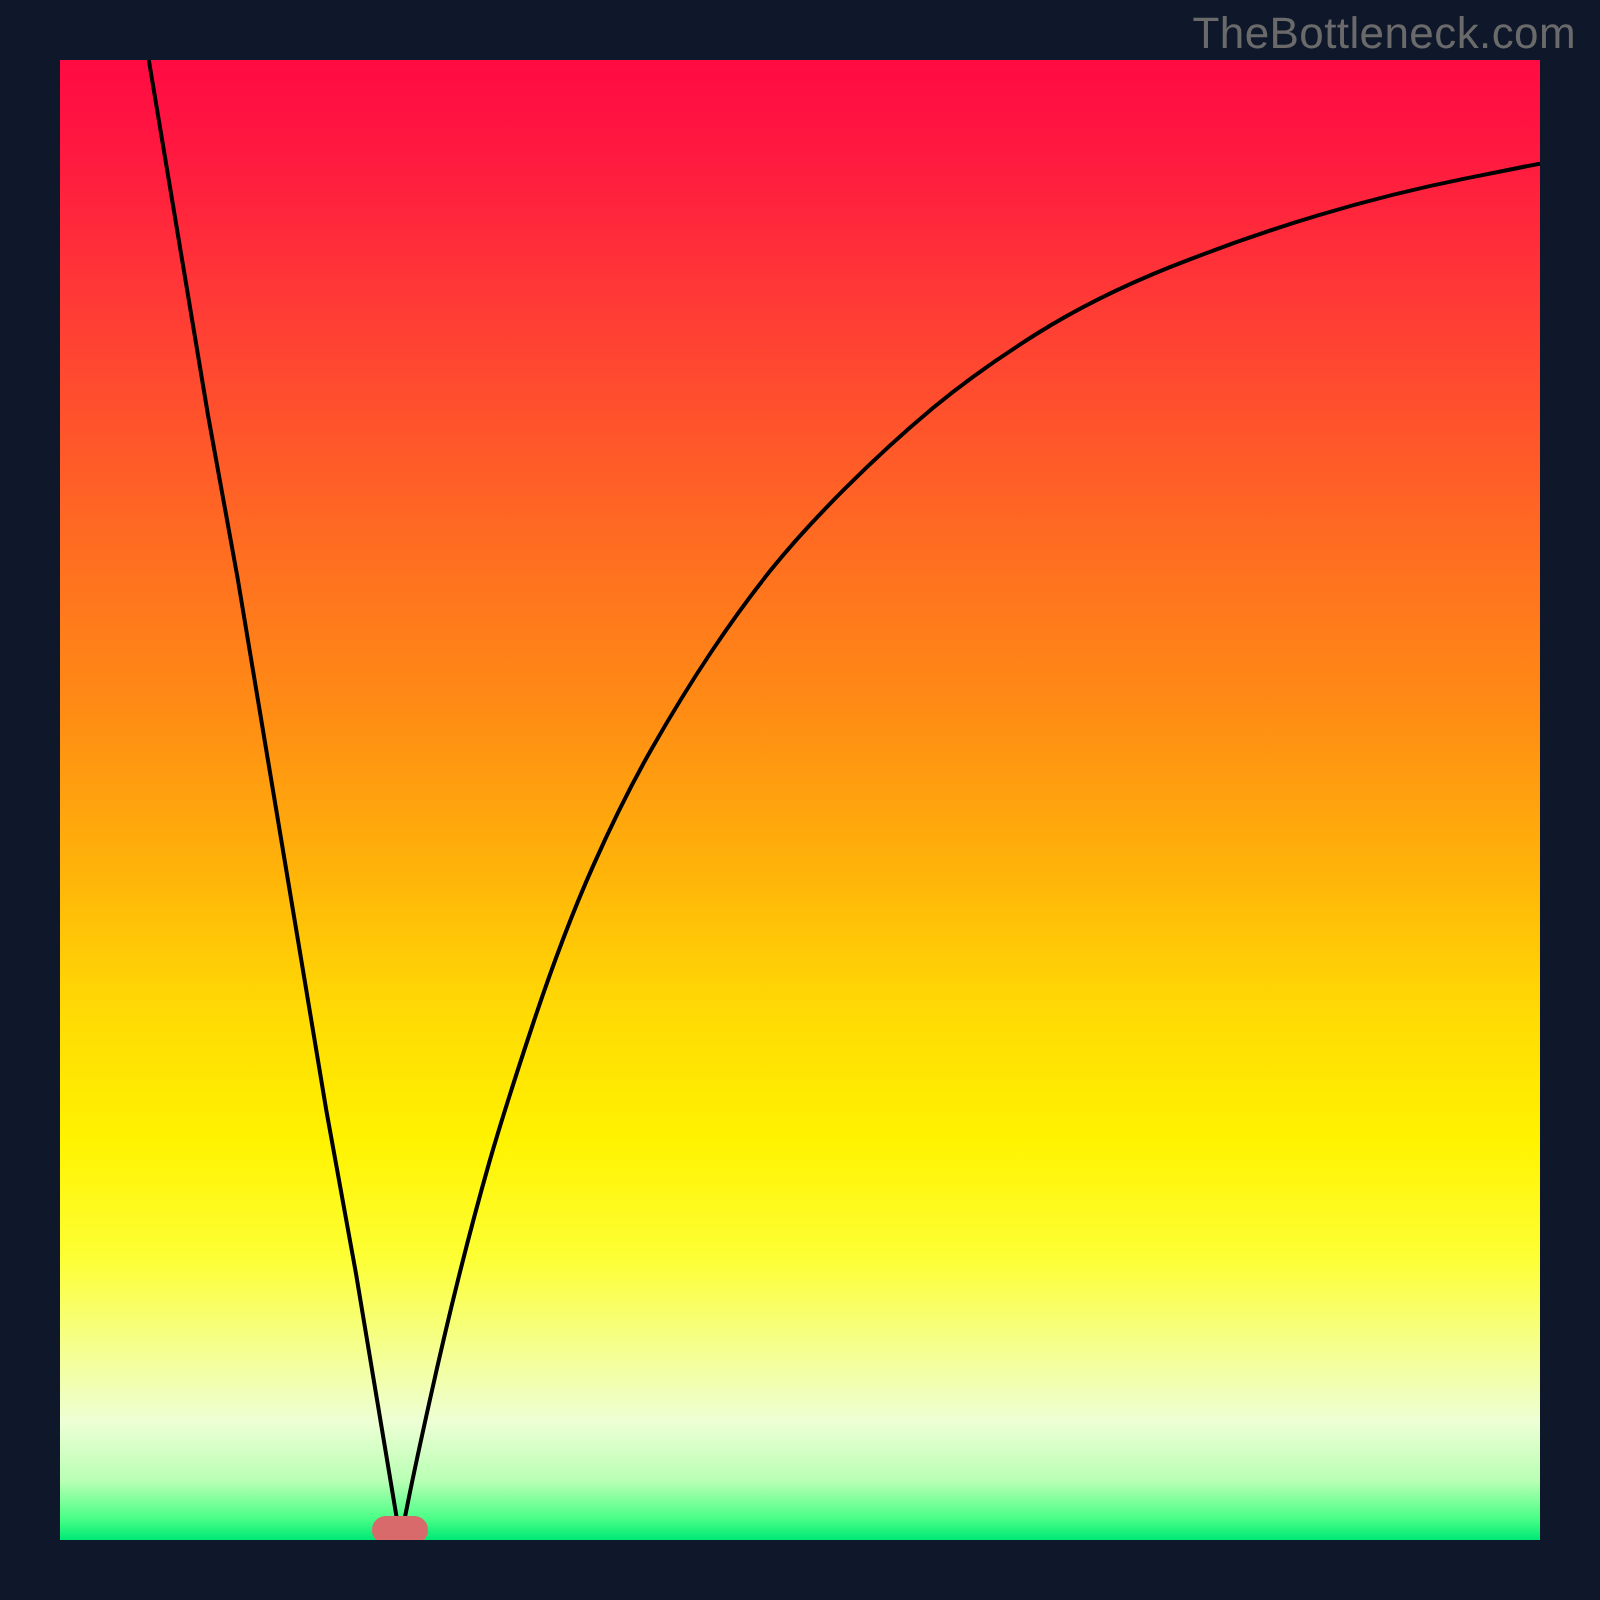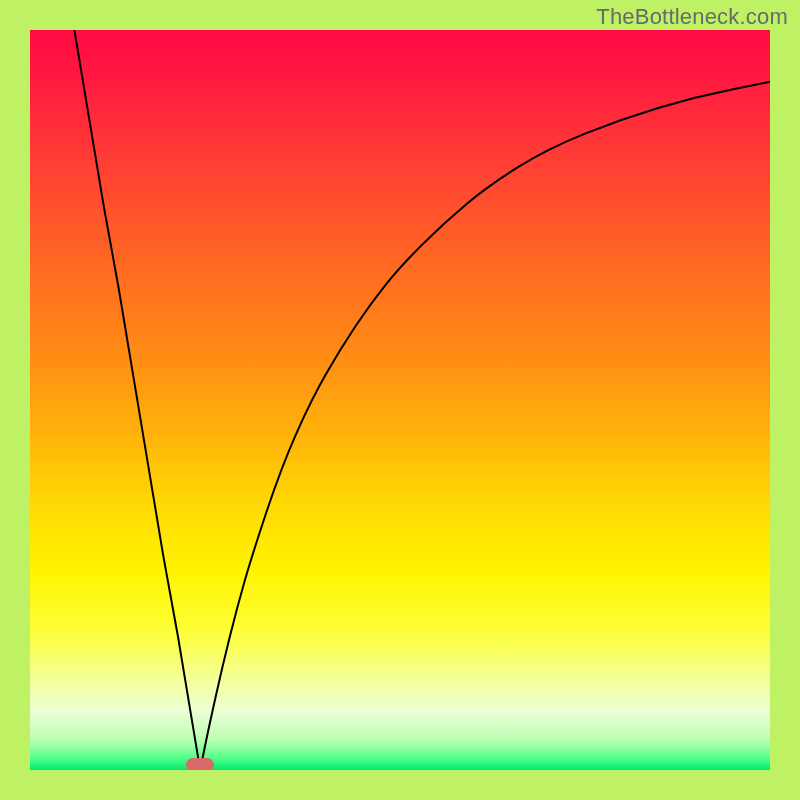--- a/index.html
+++ b/index.html
@@ -8,21 +8,21 @@
     width: 800px;
     height: 800px;
     background: #000;
     overflow: hidden;
     font-family: Arial, Helvetica, sans-serif;
   }
   .frame {
     position: relative;
     width: 800px;
     height: 800px;
-    background: #bef264;
+    background: #0f172a;
   }
   .watermark {
     position: absolute;
     top: 4px;
     right: 12px;
     color: #6a6a6a;
     font-size: 22px;
     font-weight: 500;
     letter-spacing: 0.2px;
     z-index: 3;

